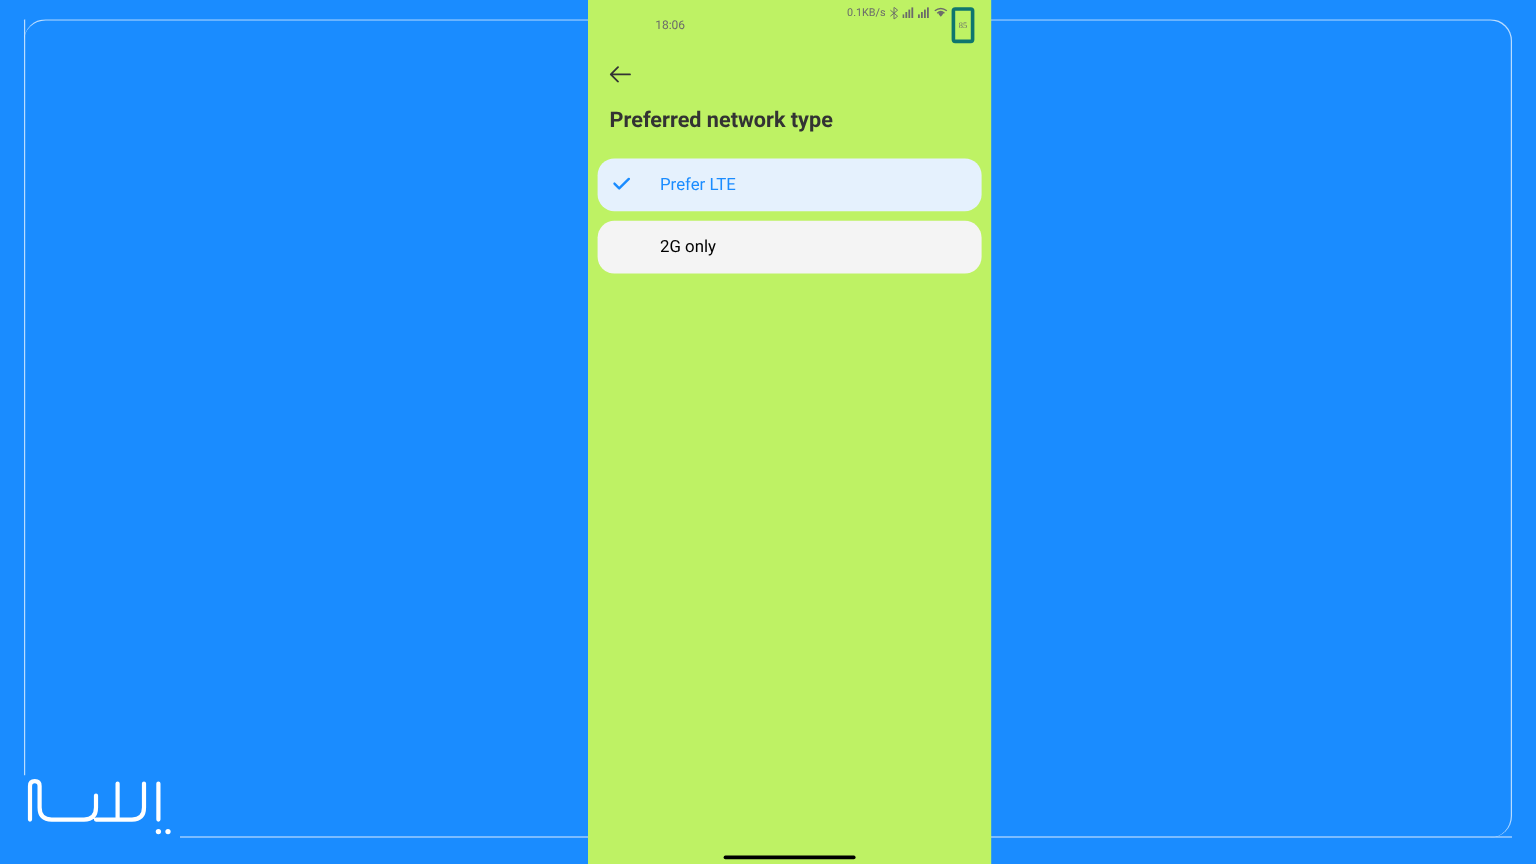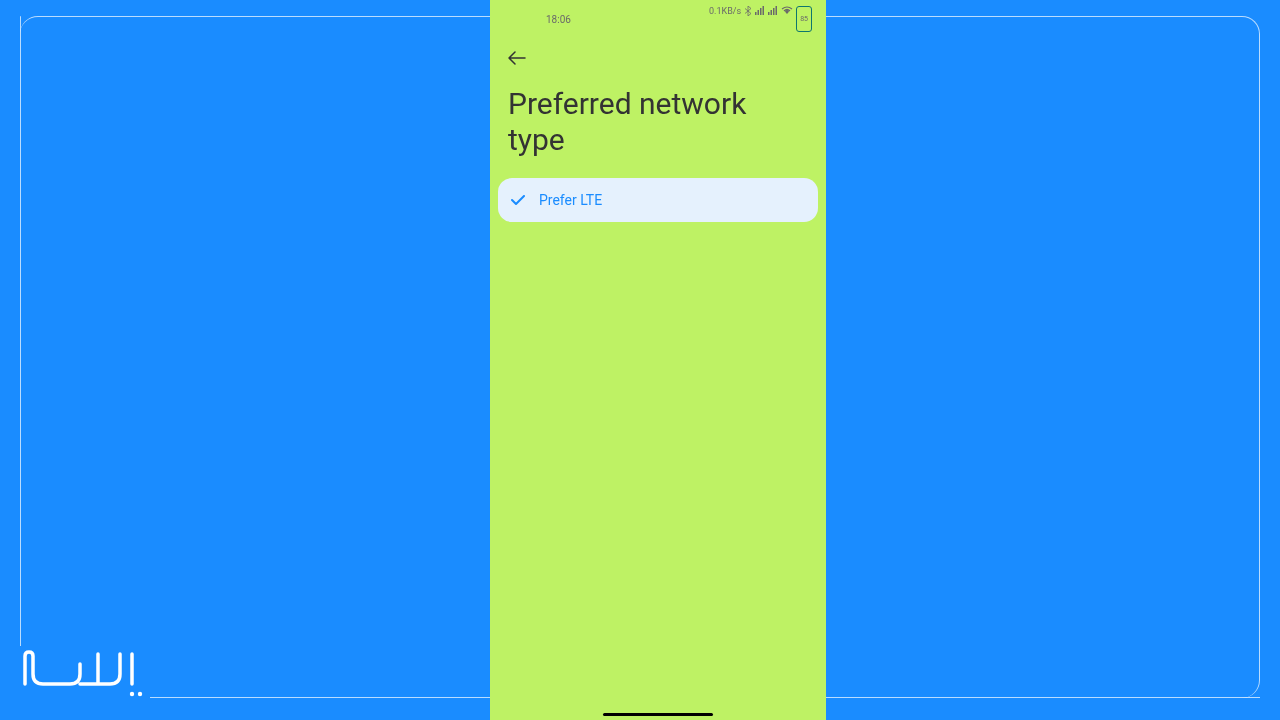--- a/index.html
+++ b/index.html
@@ -80,39 +80,39 @@
     }
     .back-arrow {
       width: 20px;
       height: 20px;
       display: flex;
       align-items: center;
       cursor: pointer;
     }
     .page-title {
       padding: 10px 18px 20px;
-      font-size: 30px;
-      font-weight: 400;
+      font-size: 18px;
+      font-weight: 700;
       color: #333;
       line-height: 1.2;
     }
     .options {
       padding: 0 8px;
       display: flex;
       flex-direction: column;
       gap: 8px;
     }
     .option {
       display: flex;
       align-items: center;
       padding: 14px 12px;
       border-radius: 14px;
       background: #f4f4f4;
       cursor: pointer;
-      gap: 13px;
+      gap: 24px;
     }
     .option.selected {
       background: #e5f1fd;
       color: #1a8cff;
     }
     .option .check {
       width: 16px;
       display: inline-flex;
       justify-content: center;
     }
@@ -124,26 +124,27 @@
       left: 50%;
       transform: translateX(-50%);
       width: 110px;
       height: 3px;
       background: #000;
       border-radius: 2px;
     }
     .battery-box {
       display: inline-flex;
       align-items: center;
-      border: 1px solid #0f766e;
+      border: 3px solid #0f766e;
       border-radius: 3px;
       padding: 12px 3px;
       font-size: 7px;
       height: 11px;
       line-height: 11px;
+      font-family: Liberation Serif, serif;
     }
   </style>
 </head>
 <body>
 
 <div class="frame-border"></div>
 <div class="frame-border-left"></div>
 <div class="frame-border-bottom-right"></div>
 
 <div class="logo">
@@ -205,16 +206,20 @@
 
   <div class="options">
     <div class="option selected">
       <span class="check">
         <svg width="14" height="11" viewBox="0 0 14 11">
             <path d="M1 5 L5 9 L13 1" stroke="#1a8cff" stroke-width="2" fill="none" stroke-linecap="round" stroke-linejoin="round"></path>
           </svg>
       </span>
       <span class="option-label">Prefer LTE</span>
     </div>
+    <div class="option">
+      <span class="check"></span>
+      <span class="option-label">2G only</span>
+    </div>
   </div>
 
   <div class="home-indicator"></div>
 </div>
 
 </body></html>

